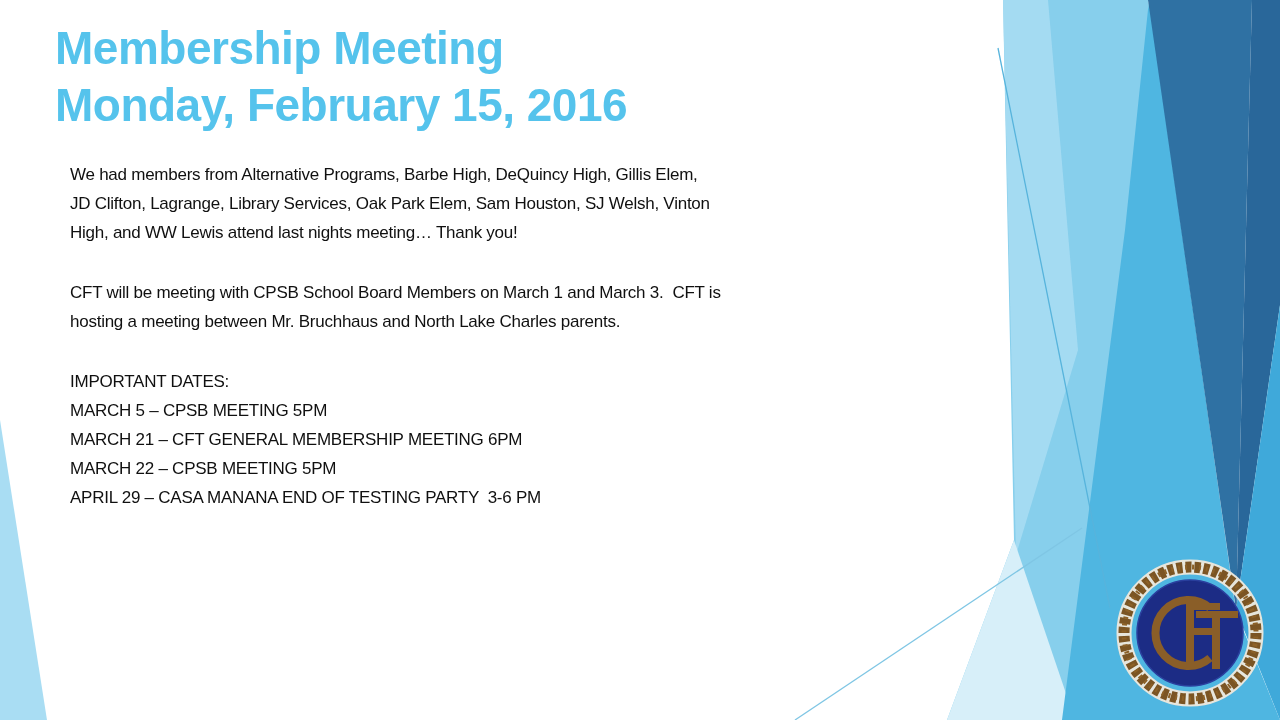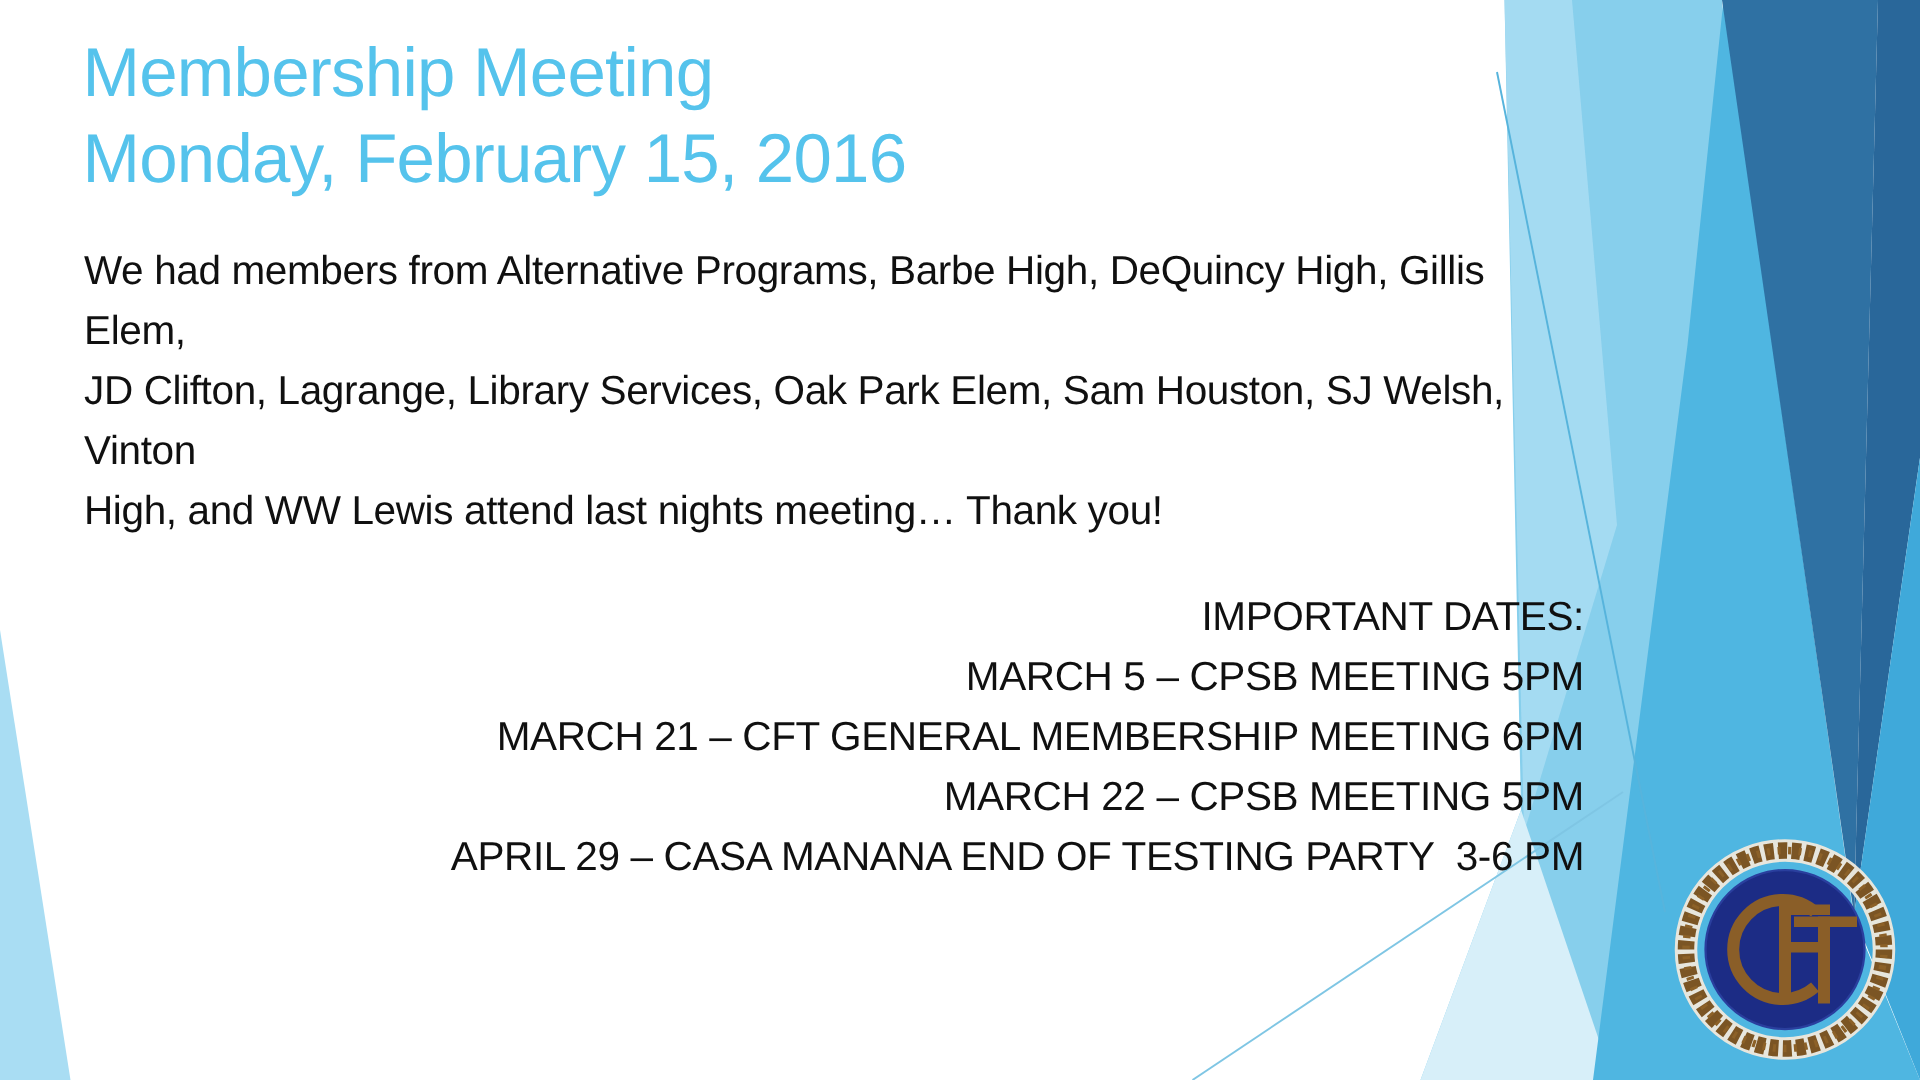--- a/index.html
+++ b/index.html
@@ -6,31 +6,31 @@
   body{
     width:1280px;height:720px;overflow:hidden;position:relative;
     background:#ffffff;
     font-family:"Liberation Sans", sans-serif;
   }
   .slide{position:absolute;inset:0;width:1280px;height:720px;}
   .deco{position:absolute;inset:0;z-index:0;}
   .text-layer{position:absolute;inset:0;z-index:1;}
   .title{
     position:absolute;left:55px;top:20px;width:900px;
-    font-size:46px;font-weight:normal;line-height:57px;
+    font-size:46px;font-weight:bold;line-height:57px;
     color:var(--title-accent);letter-spacing:-0.5px;
     white-space:pre-wrap;
   }
   .body-copy{
-    position:absolute;left:56px;top:160px;width:1000px;
-    font-size:27px;line-height:40px;color:var(--body-text);
+    position:absolute;left:70px;top:160px;width:1000px;
+    font-size:17px;line-height:29px;color:var(--body-text);
     letter-spacing:-0.25px;
   }
   .para{white-space:pre-wrap;margin:0 0 31px 0;}
-  .dates{white-space:pre-wrap;margin:0;text-align:right;}
+  .dates{white-space:pre-wrap;margin:0;}
   .logo-svg{position:absolute;inset:0;z-index:2;pointer-events:none;}
 </style>
 </head>
 <body>
 
 <div class="slide">
 
   <svg class="deco" viewBox="0 0 1280 720" aria-hidden="true">
 
     <polygon points="0,420 0,720 47,720" style="fill:var(--facet-lighter)"></polygon>
@@ -73,20 +73,22 @@
   </svg>
 
   <div class="text-layer">
     <div class="title">Membership Meeting
 Monday, February 15, 2016</div>
 
     <div class="body-copy">
       <p class="para">We had members from Alternative Programs, Barbe High, DeQuincy High, Gillis Elem,
 JD Clifton, Lagrange, Library Services, Oak Park Elem, Sam Houston, SJ Welsh, Vinton
 High, and WW Lewis attend last nights meeting… Thank you!</p>
+      <p class="para">CFT will be meeting with CPSB School Board Members on March 1 and March 3.  CFT is
+hosting a meeting between Mr. Bruchhaus and North Lake Charles parents.</p>
       <p class="dates">IMPORTANT DATES:
 MARCH 5 – CPSB MEETING 5PM
 MARCH 21 – CFT GENERAL MEMBERSHIP MEETING 6PM
 MARCH 22 – CPSB MEETING 5PM
 APRIL 29 – CASA MANANA END OF TESTING PARTY  3-6 PM</p>
     </div>
   </div>
 
 </div>
 

